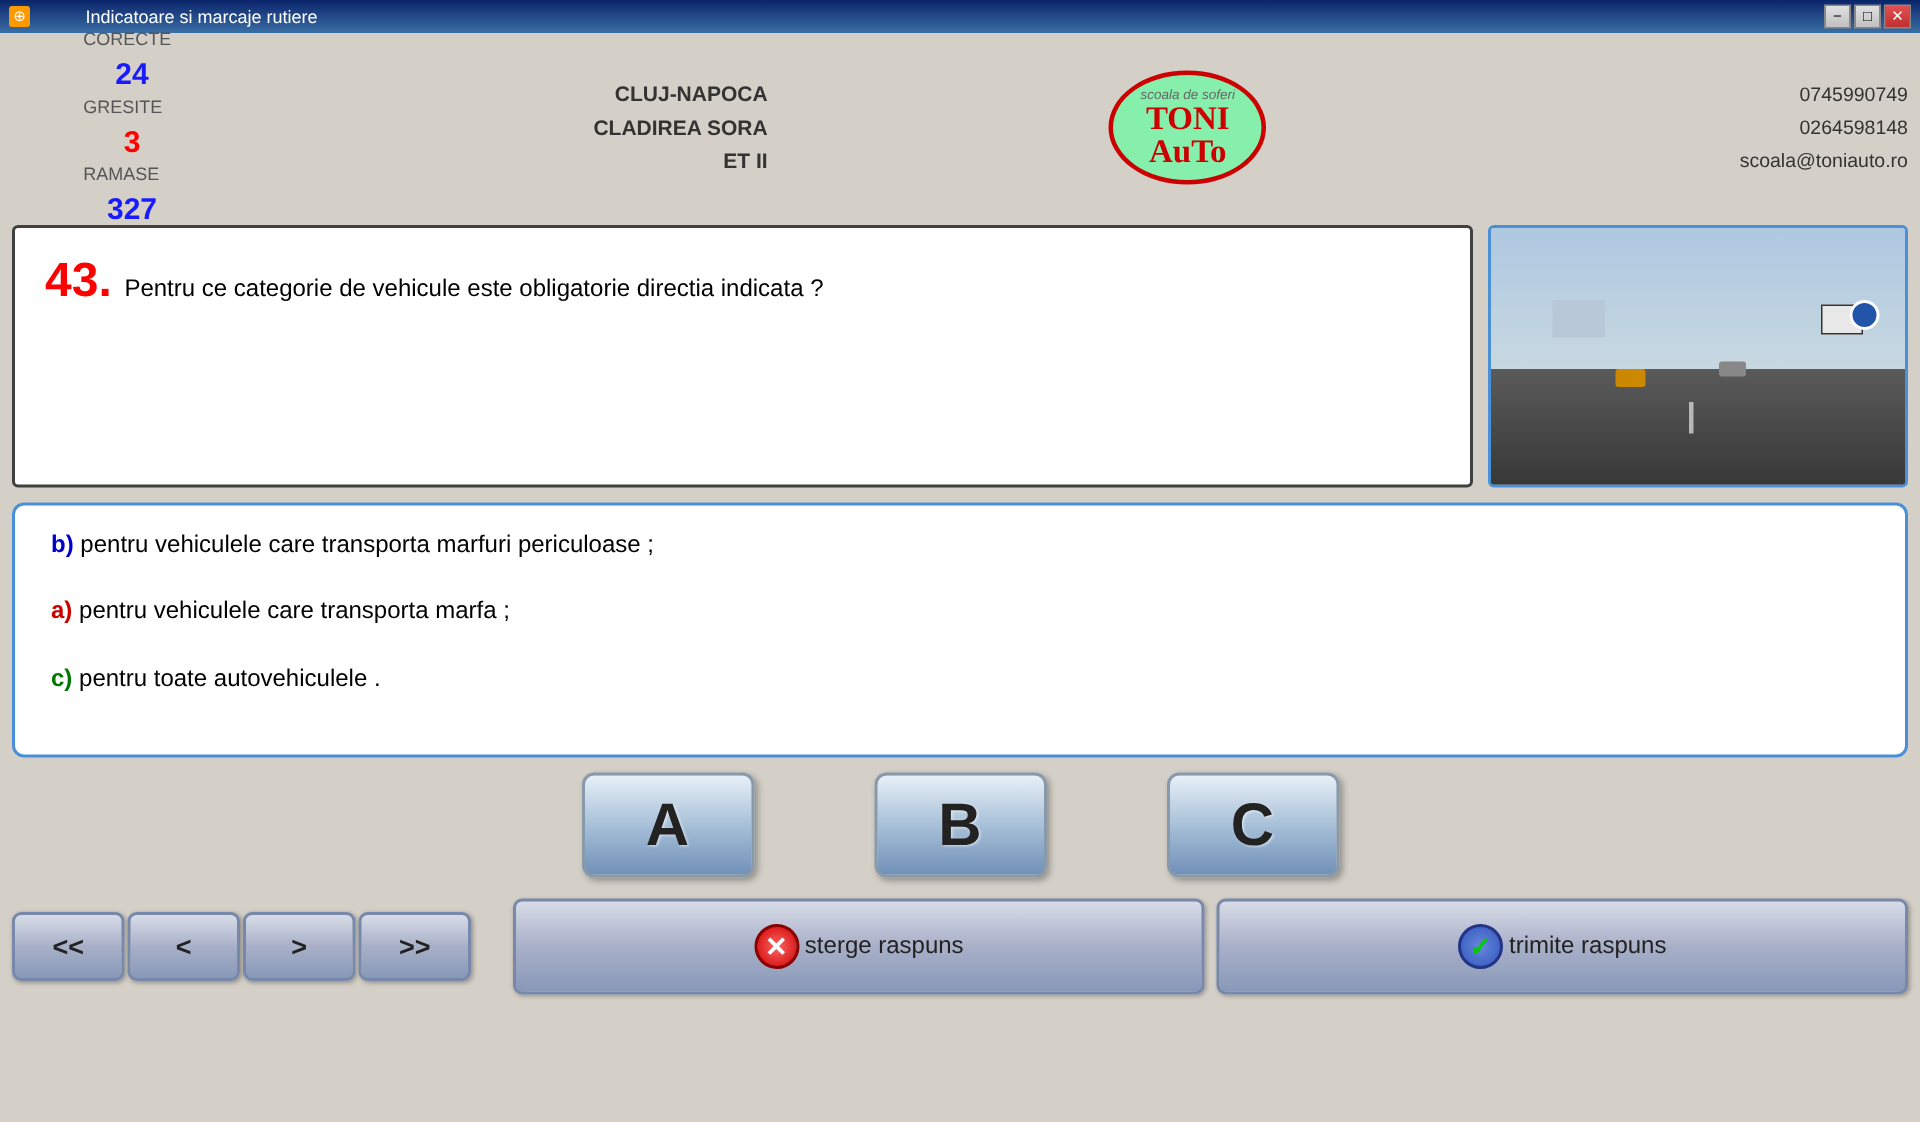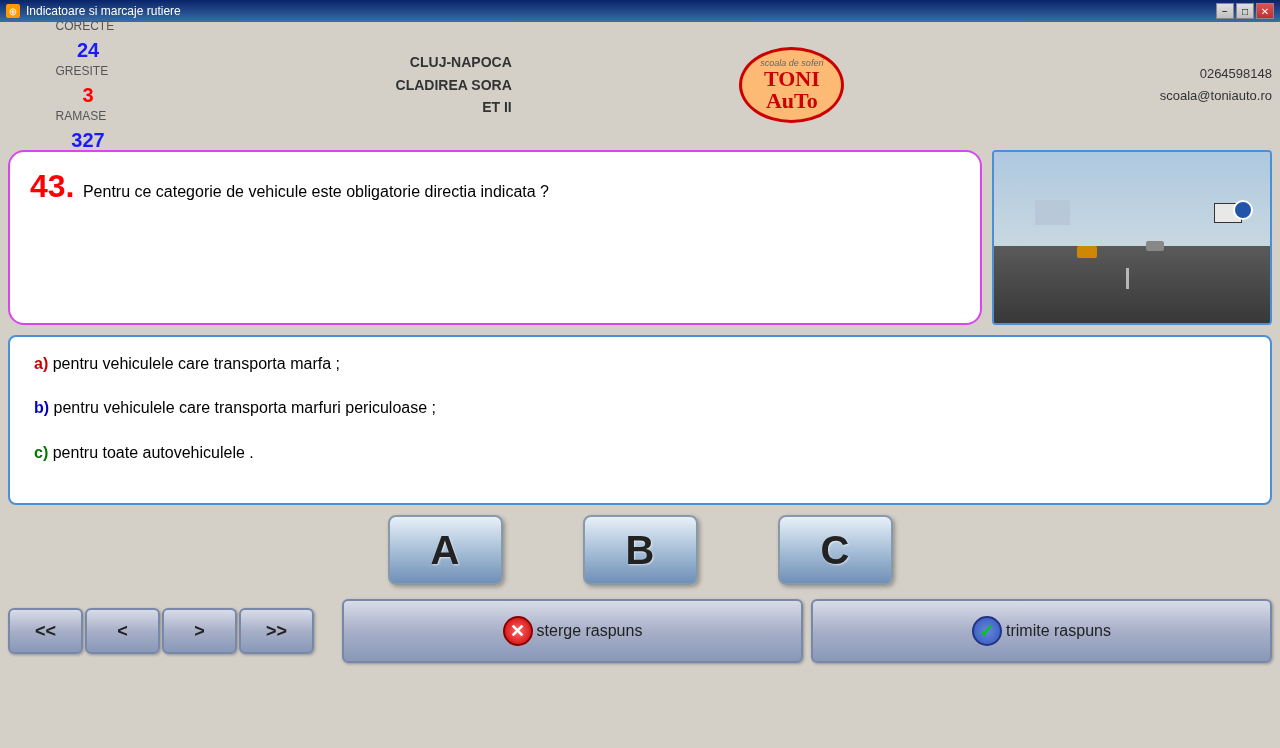--- a/index.html
+++ b/index.html
@@ -25,21 +25,21 @@
     }
     .titlebar-icon {
       width: 14px; height: 14px;
       background: #ff9900;
       border-radius: 2px;
       margin-right: 6px;
       font-size: 10px;
       display: flex; align-items: center; justify-content: center;
       color: white;
     }
-    .titlebar-title { flex: 1; }
+    .titlebar-title { flex: 1; margin-left: 31px; }
     .titlebar-controls { display: flex; gap: 2px; }
     .titlebar-btn {
       width: 18px; height: 16px;
       background: linear-gradient(to bottom, #e0e0e0, #c0c0c0);
       border: 1px solid #888;
       font-size: 10px;
       display: flex; align-items: center; justify-content: center;
       cursor: pointer;
       color: #000;
     }
@@ -99,21 +99,21 @@
     .logo-container {
       display: flex;
       align-items: center;
       justify-content: center;
     }
     .logo-oval {
       border: 3px solid #cc0000;
       border-radius: 50%;
       padding: 8px 18px;
       text-align: center;
-      background: #fdba74;
+      background: #86efac;
       position: relative;
     }
     .logo-toni {
       font-size: 22px;
       font-weight: bold;
       color: #cc0000;
       font-family: 'Times New Roman', serif;
       line-height: 1;
     }
     .logo-auto {
@@ -139,22 +139,22 @@
 
     
     .question-area {
       display: flex;
       gap: 10px;
       margin-bottom: 10px;
     }
 
     .question-box {
       flex: 1;
-      border: 2px solid #d946ef;
-      border-radius: 16px;
+      border: 2px solid #404040;
+      border-radius: 4px;
       background: white;
       padding: 16px 20px;
       min-height: 175px;
     }
 
     .question-number {
       font-size: 32px;
       font-weight: bold;
       color: red;
       display: inline;
@@ -418,20 +418,21 @@
 
     <div class="logo-container">
       <div class="logo-oval">
         <div class="logo-subtitle">scoala de soferi</div>
         <div class="logo-toni">TONI</div>
         <div class="logo-auto">AuTo</div>
       </div>
     </div>
 
     <div class="contact-info">
+      <div>0745990749</div>
       <div>0264598148</div>
       <div>scoala@toniauto.ro</div>
     </div>
 
   </div>
 
   <div class="question-area">
     <div class="question-box">
       <span class="question-number">43.</span>
       <span class="question-text"> Pentru ce categorie de vehicule este obligatorie directia indicata ?</span>
@@ -445,26 +446,26 @@
         <div class="sign-circle"></div>
         <div class="car1"></div>
         <div class="car2"></div>
         <div class="road-marking"></div>
       </div>
     </div>
   </div>
 
   <div class="answers-box">
     <div class="answer-option">
+      <span class="answer-letter b">b)</span>
+      <span> pentru vehiculele care transporta marfuri periculoase ;</span>
+    </div>
+    <div class="answer-option">
       <span class="answer-letter a">a)</span>
       <span> pentru vehiculele care transporta marfa ;</span>
-    </div>
-    <div class="answer-option">
-      <span class="answer-letter b">b)</span>
-      <span> pentru vehiculele care transporta marfuri periculoase ;</span>
     </div>
     <div class="answer-option">
       <span class="answer-letter c">c)</span>
       <span> pentru toate autovehiculele .</span>
     </div>
   </div>
 
   <div class="answer-buttons">
     <button class="ans-btn">A</button>
     <button class="ans-btn">B</button>

